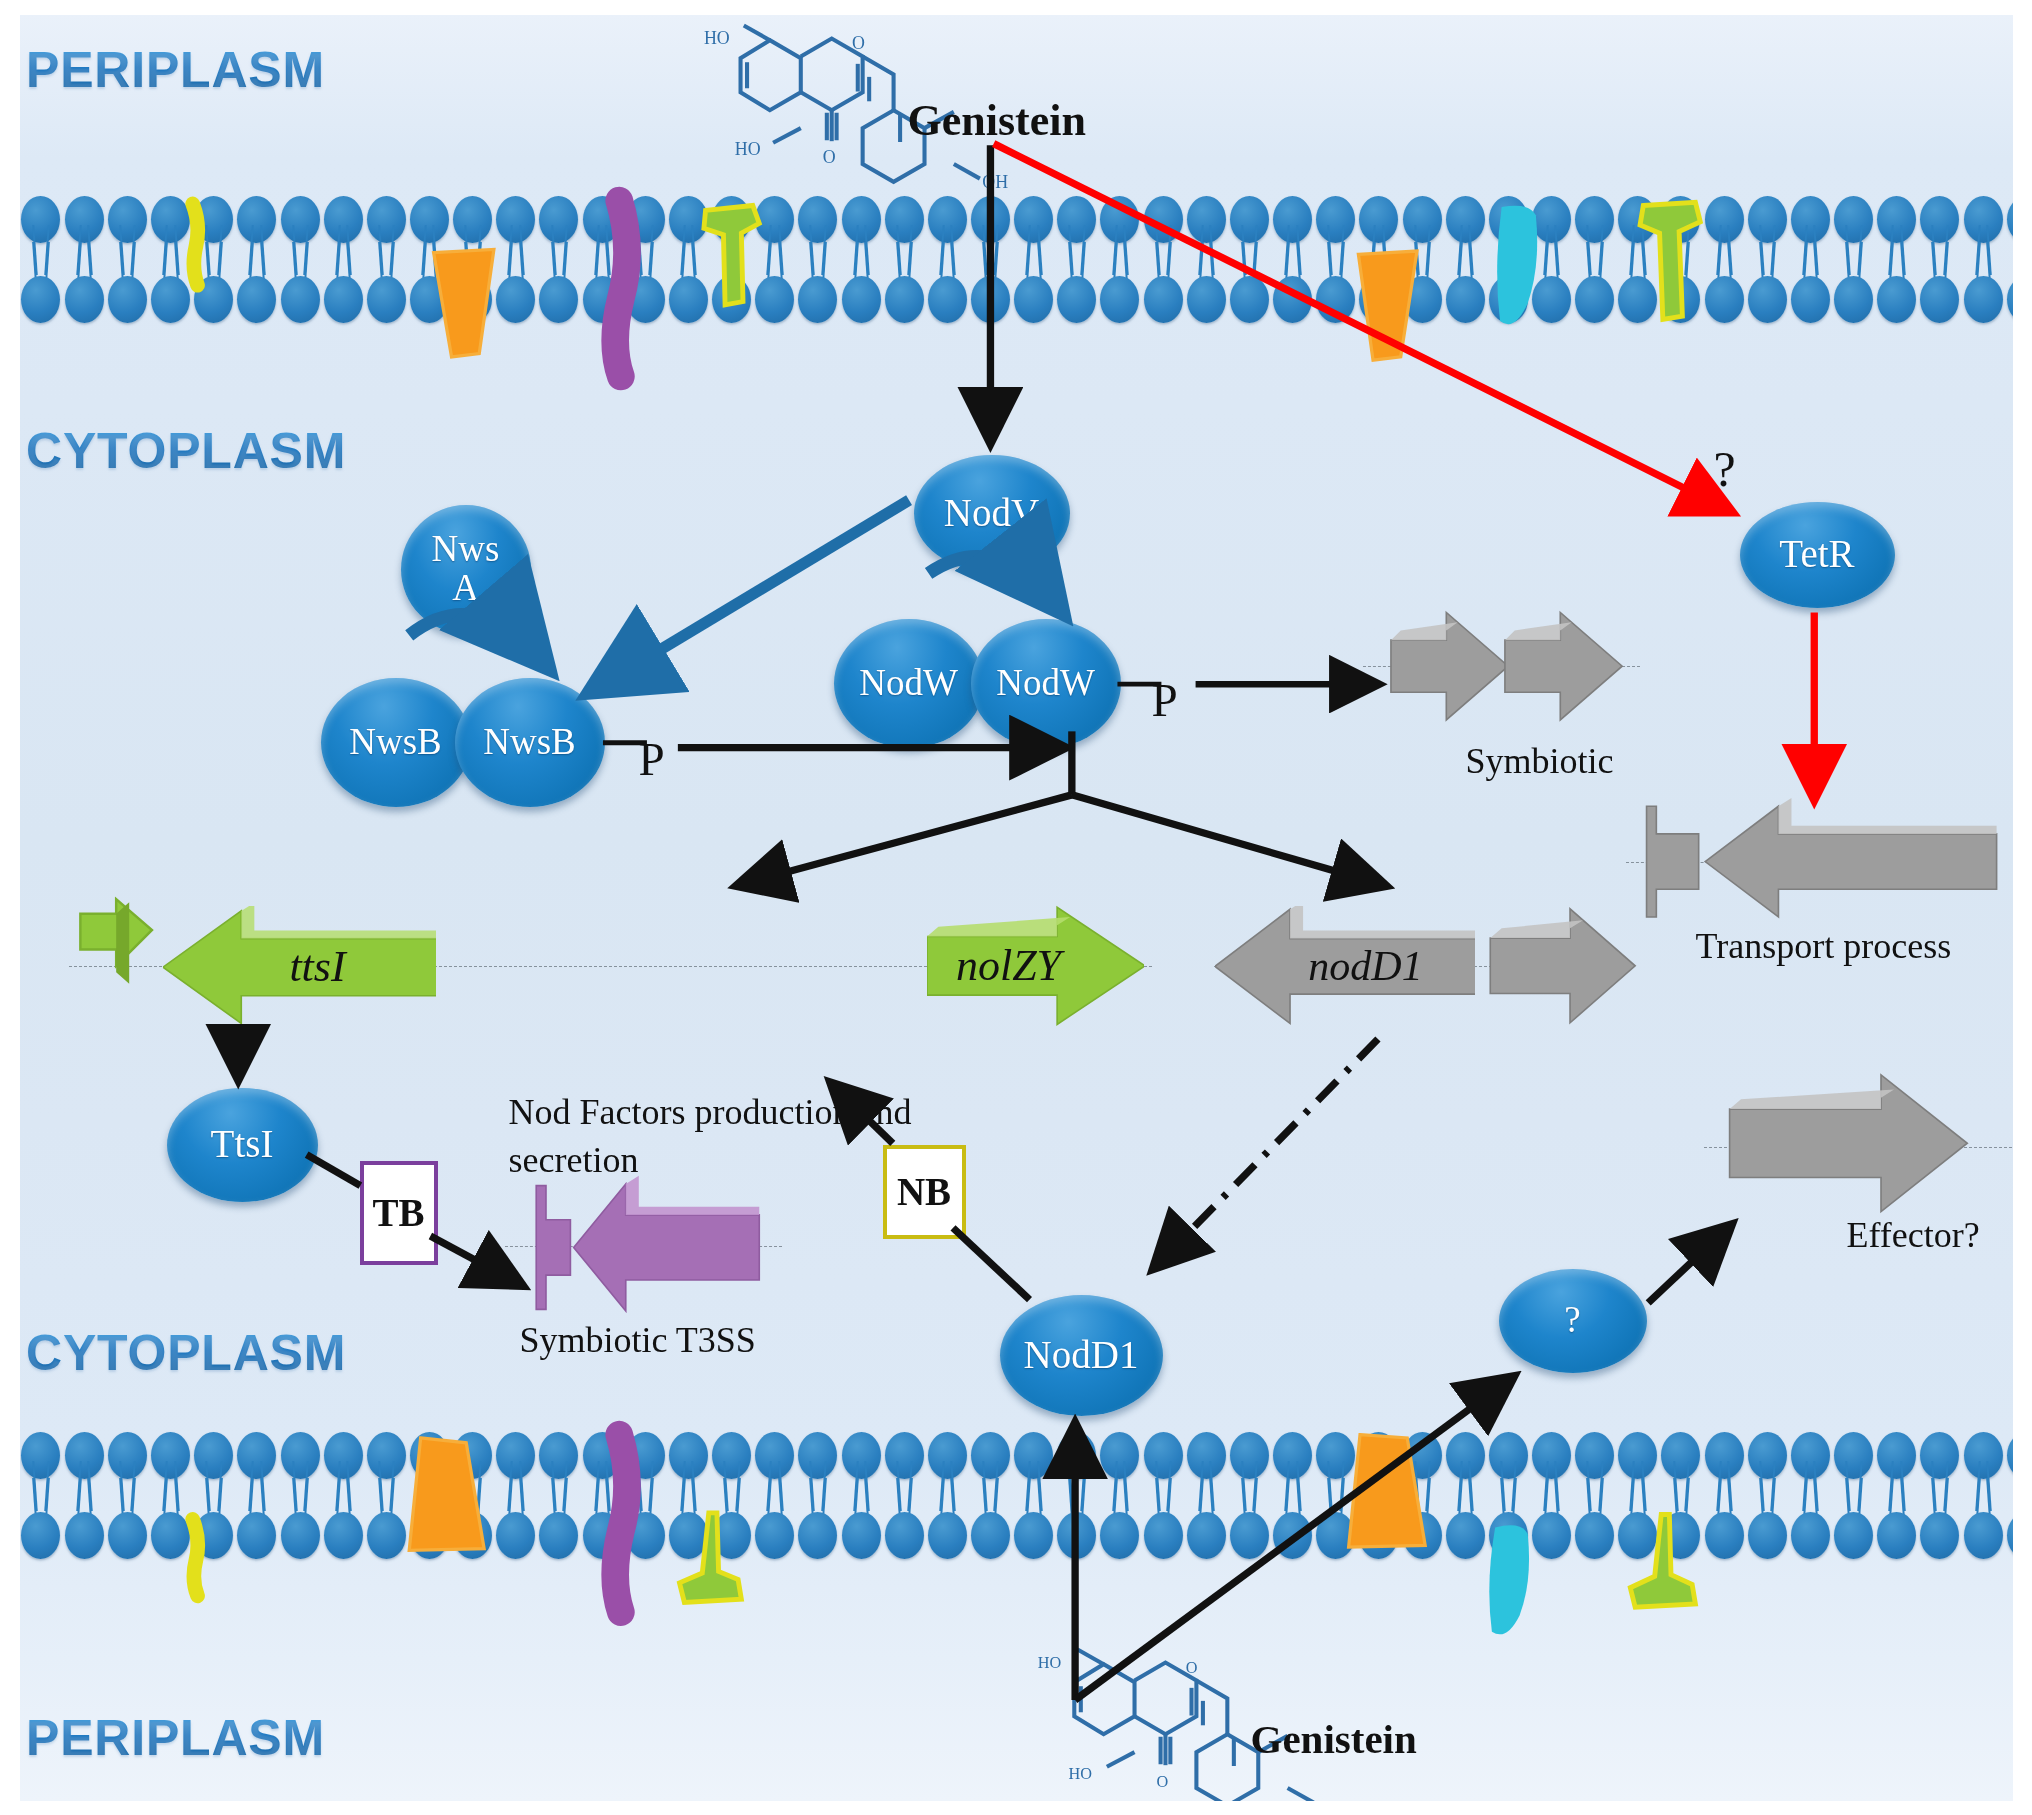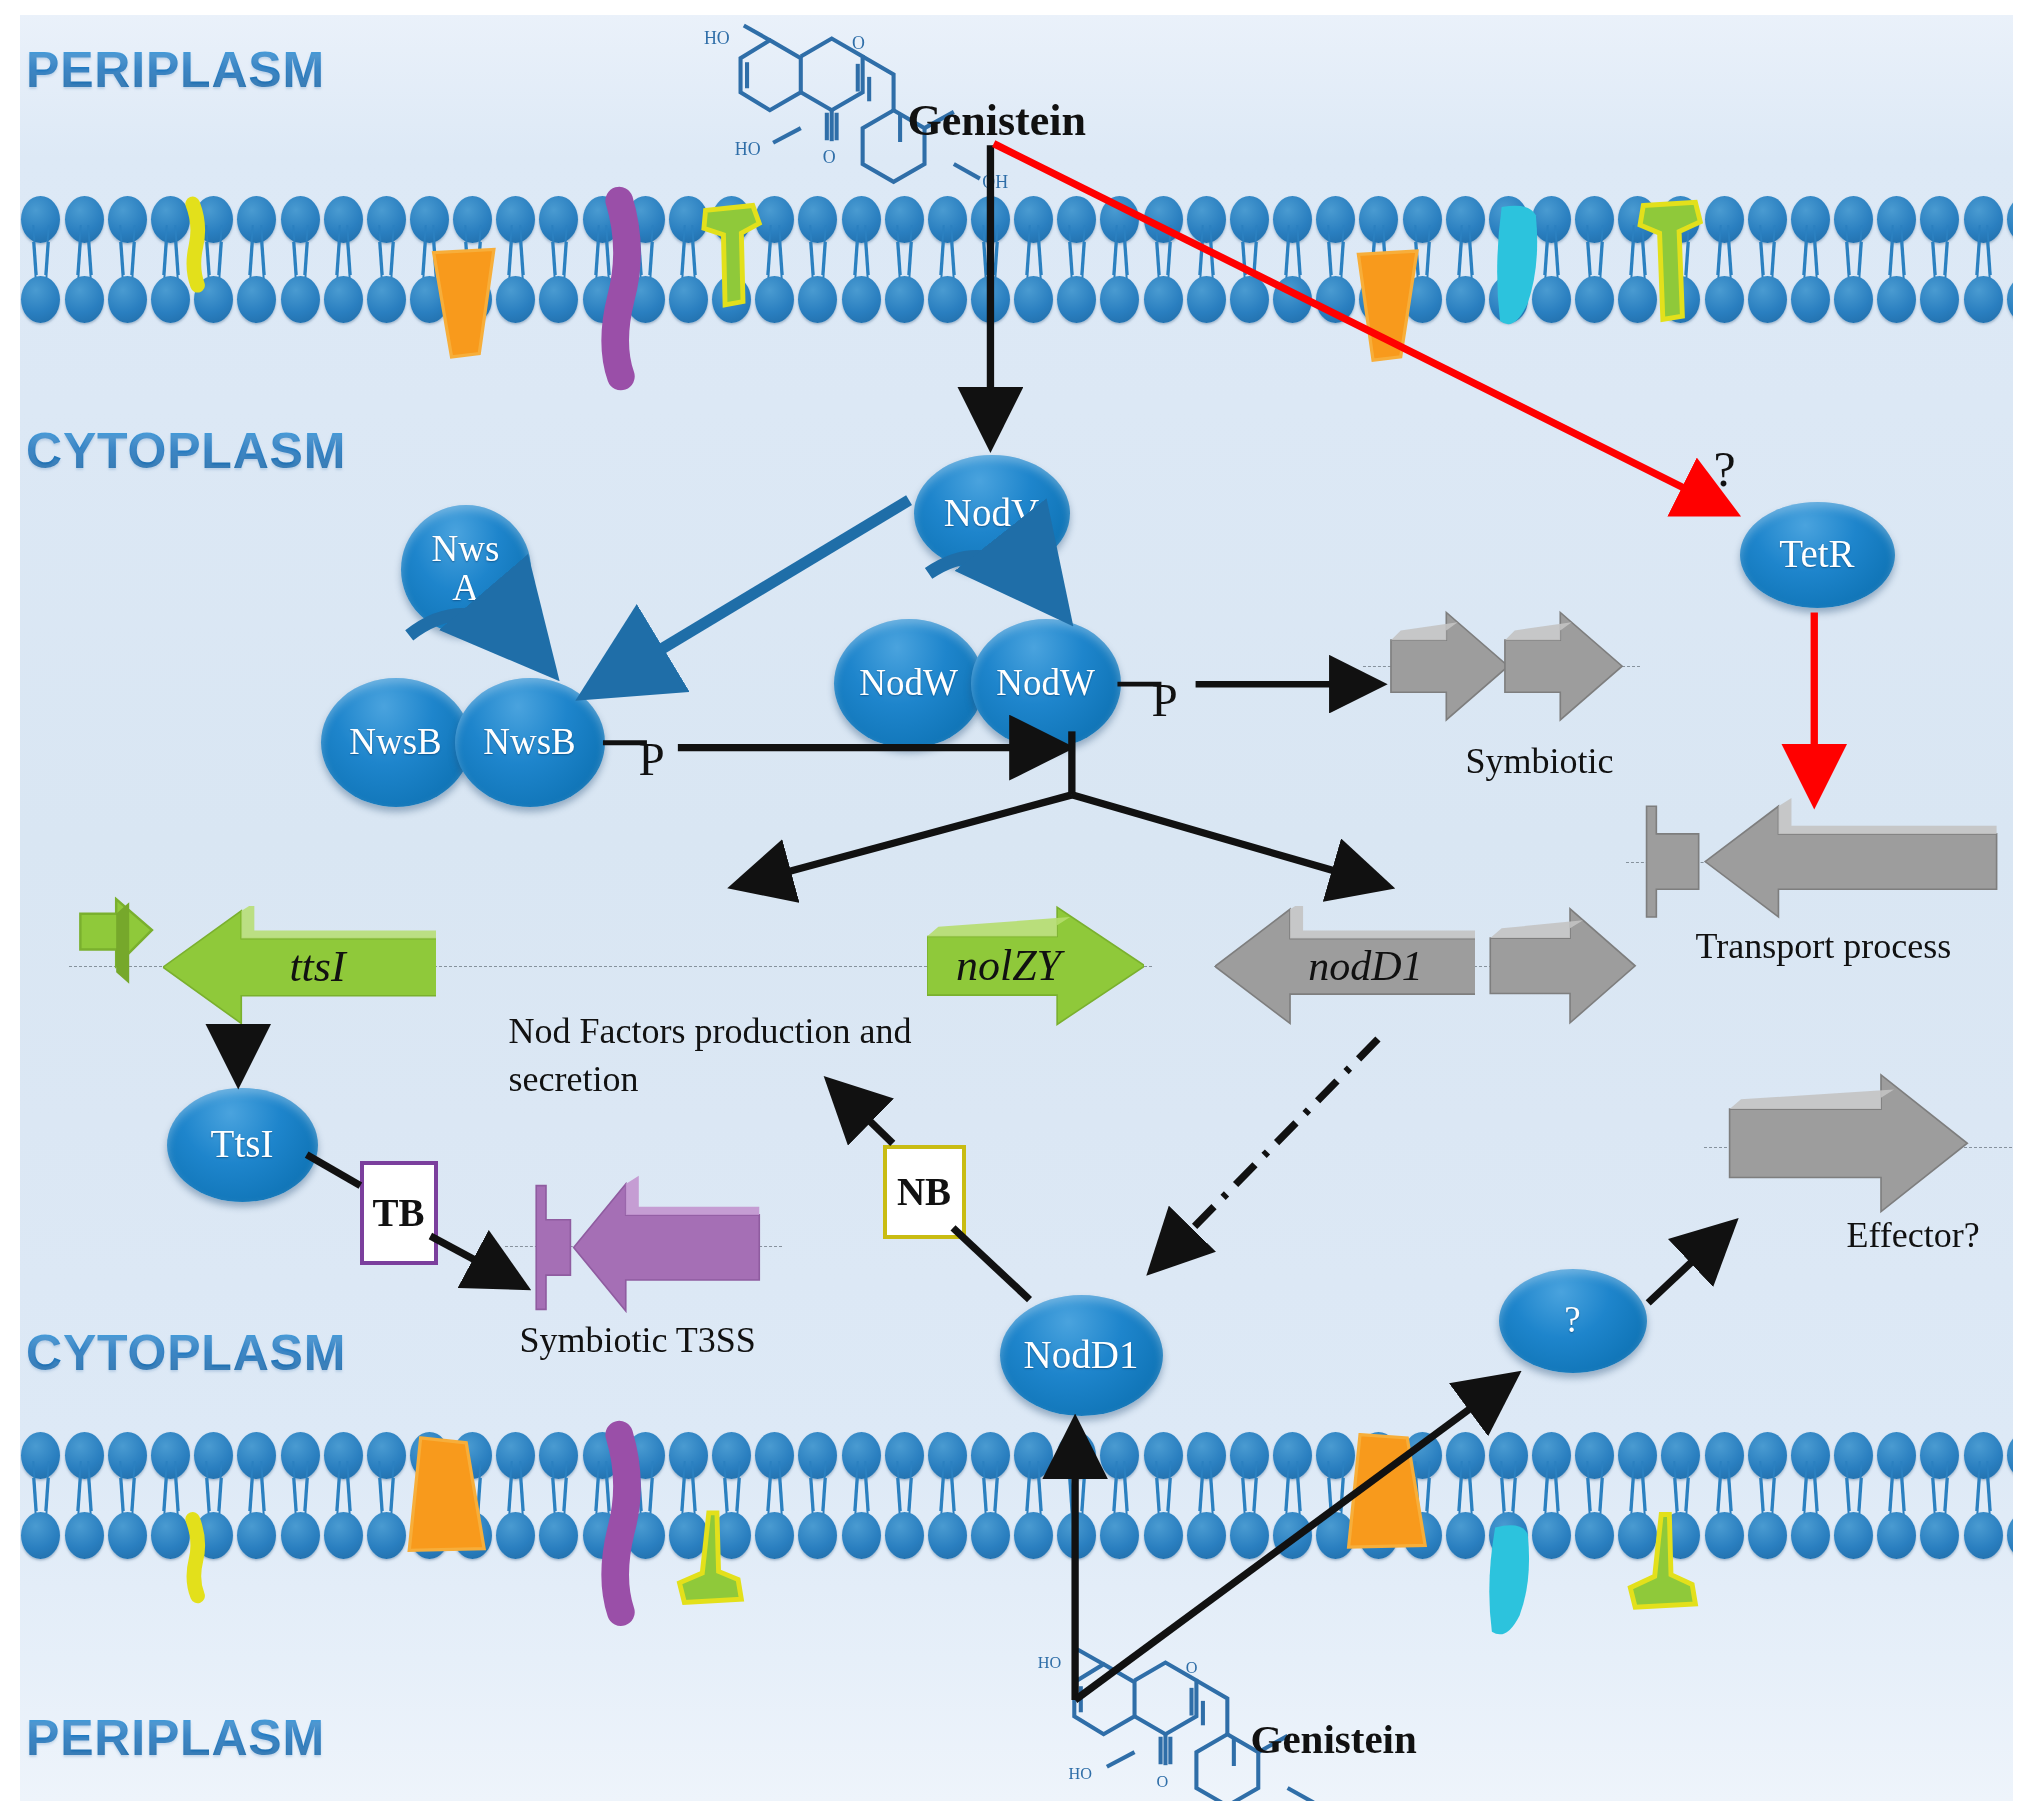--- a/index.html
+++ b/index.html
@@ -781,21 +781,21 @@
     <path d="M744 1436 L760 1426 L760 1464 L908 1464 L908 1474 L744 1474 Z" fill="#c295cf" opacity=".9"></path>
   </svg>
   <div class="lbl" style="left:500px;top:1304px;font-size:36px;">Symbiotic T3SS</div>
 
   <svg class="ov" viewBox="0 0 2448 2194" width="1993" height="1786">
     <path d="M2100 1344 L2286 1344 L2286 1302 L2392 1386 L2286 1470 L2286 1428 L2100 1428 Z" fill="#9d9d9d" stroke="#7e7e7e" stroke-width="2"></path>
     <path d="M2100 1344 L2286 1344 L2286 1330 L2302 1320 L2114 1332 Z" fill="#c3c3c3" opacity=".9"></path>
   </svg>
   <div class="lbl" style="left:1827px;top:1199px;font-size:36px;">Effector?</div>
 
-  <div class="lbl" style="left:489px;top:992px;font-size:36px;line-height:1.35;white-space:pre-line;">Nod Factors production and
+  <div class="lbl" style="left:489px;top:1073px;font-size:36px;line-height:1.35;white-space:pre-line;">Nod Factors production and
 secretion</div>
 
   <div class="prot" style="left:894px;top:440px;width:156px;height:117px;font-size:39px;">
     <span>NodV</span>
       </div>
 
   <div class="prot" style="left:381px;top:490px;width:130px;height:129px;font-size:37px;white-space:pre-line;">
     <span>Nws
 A</span></div>
 

